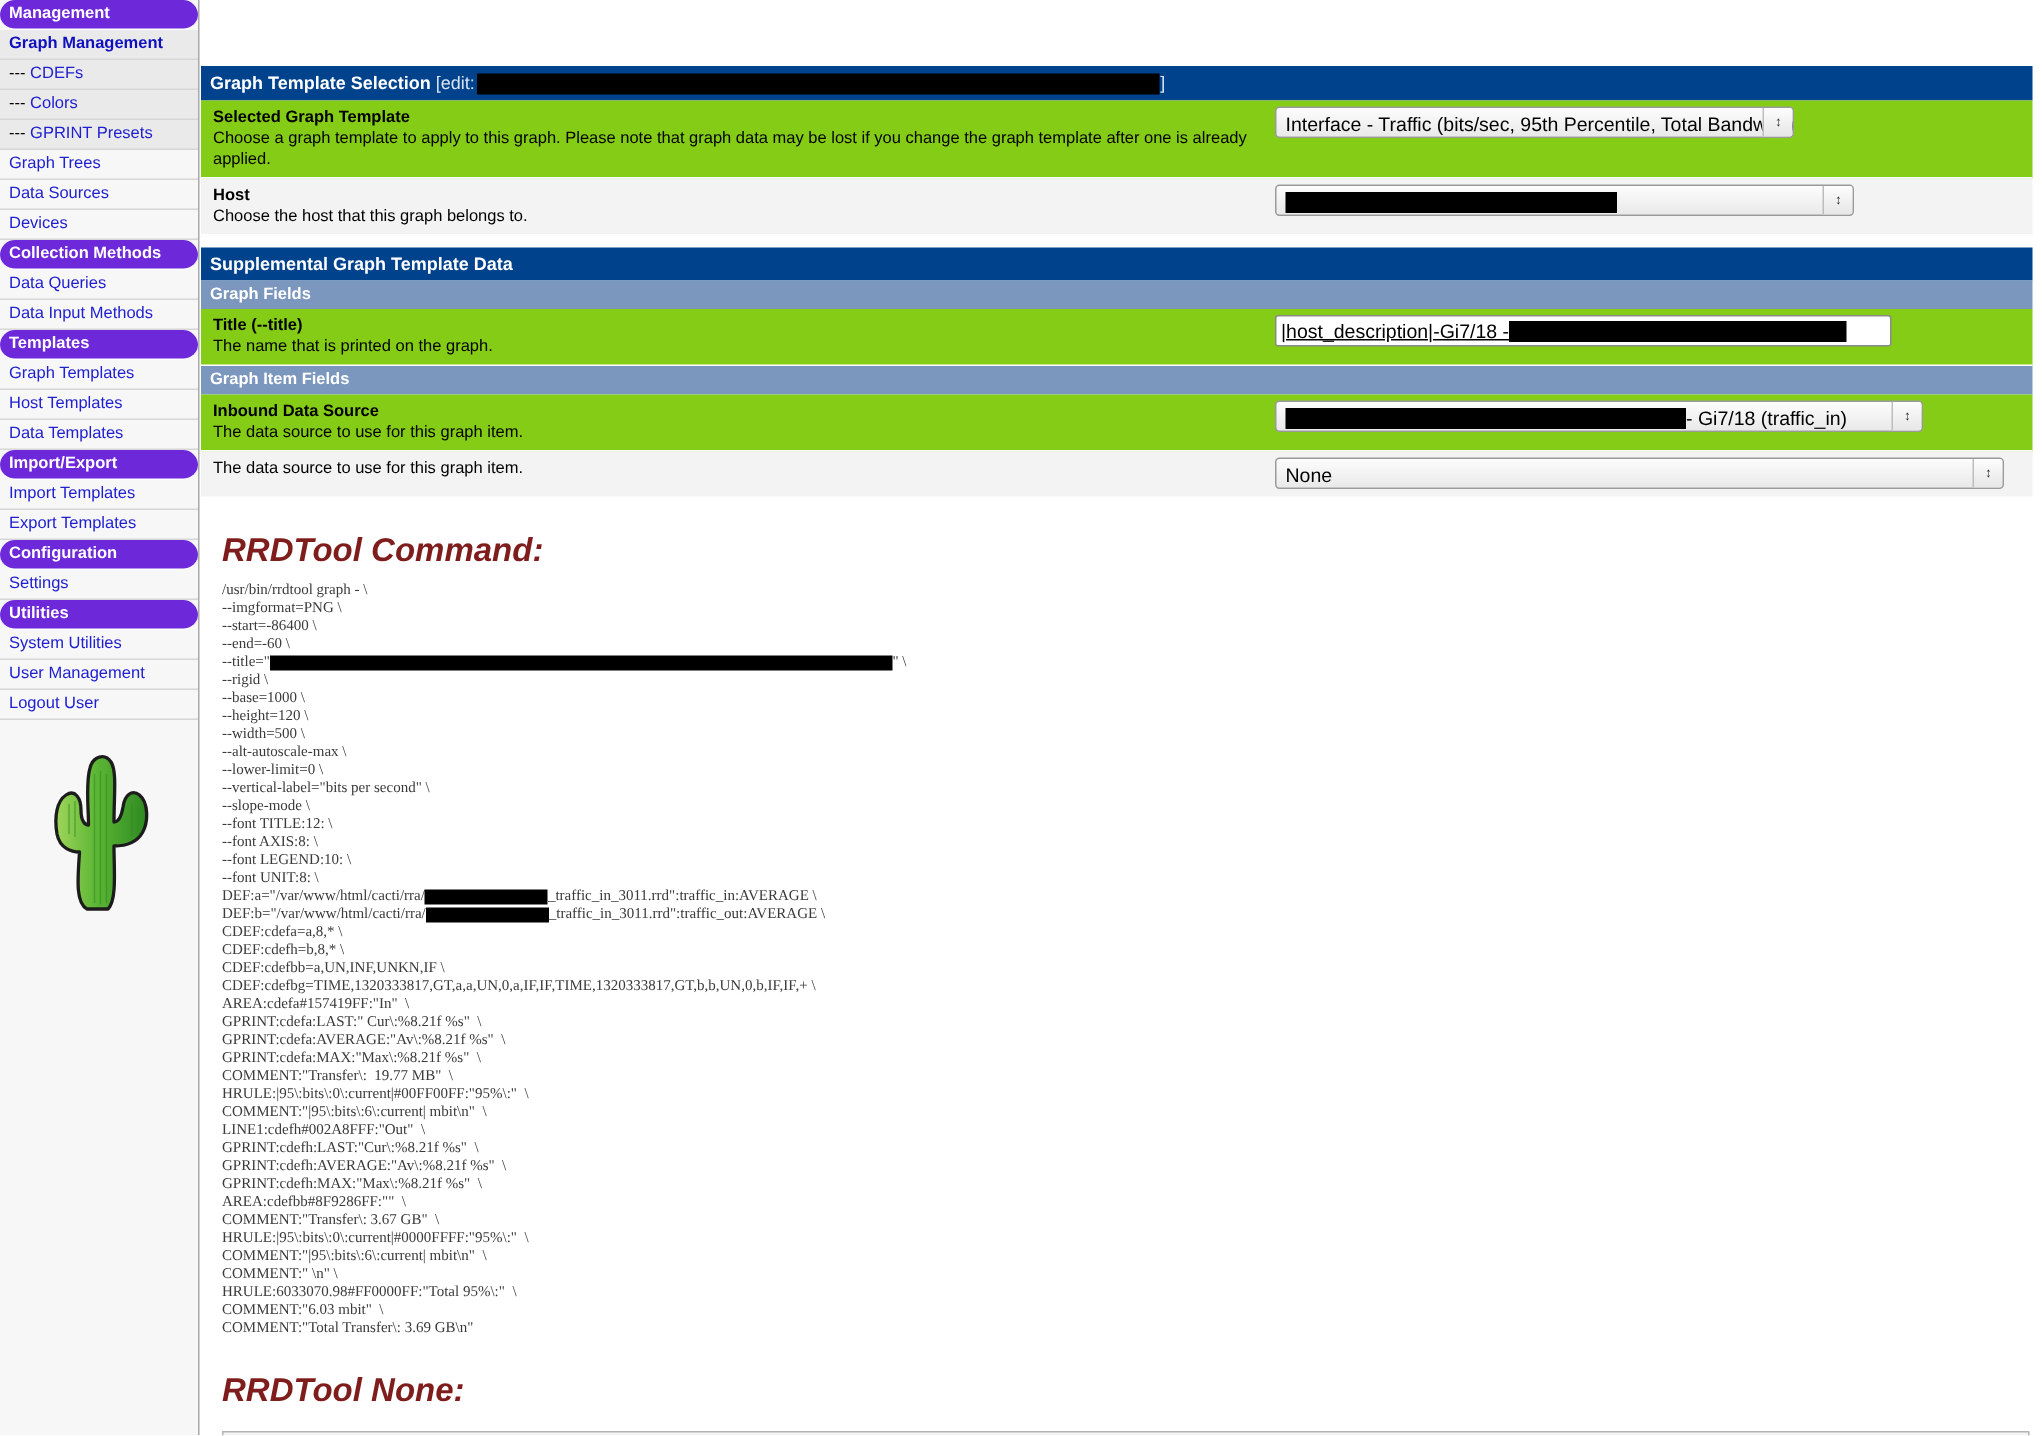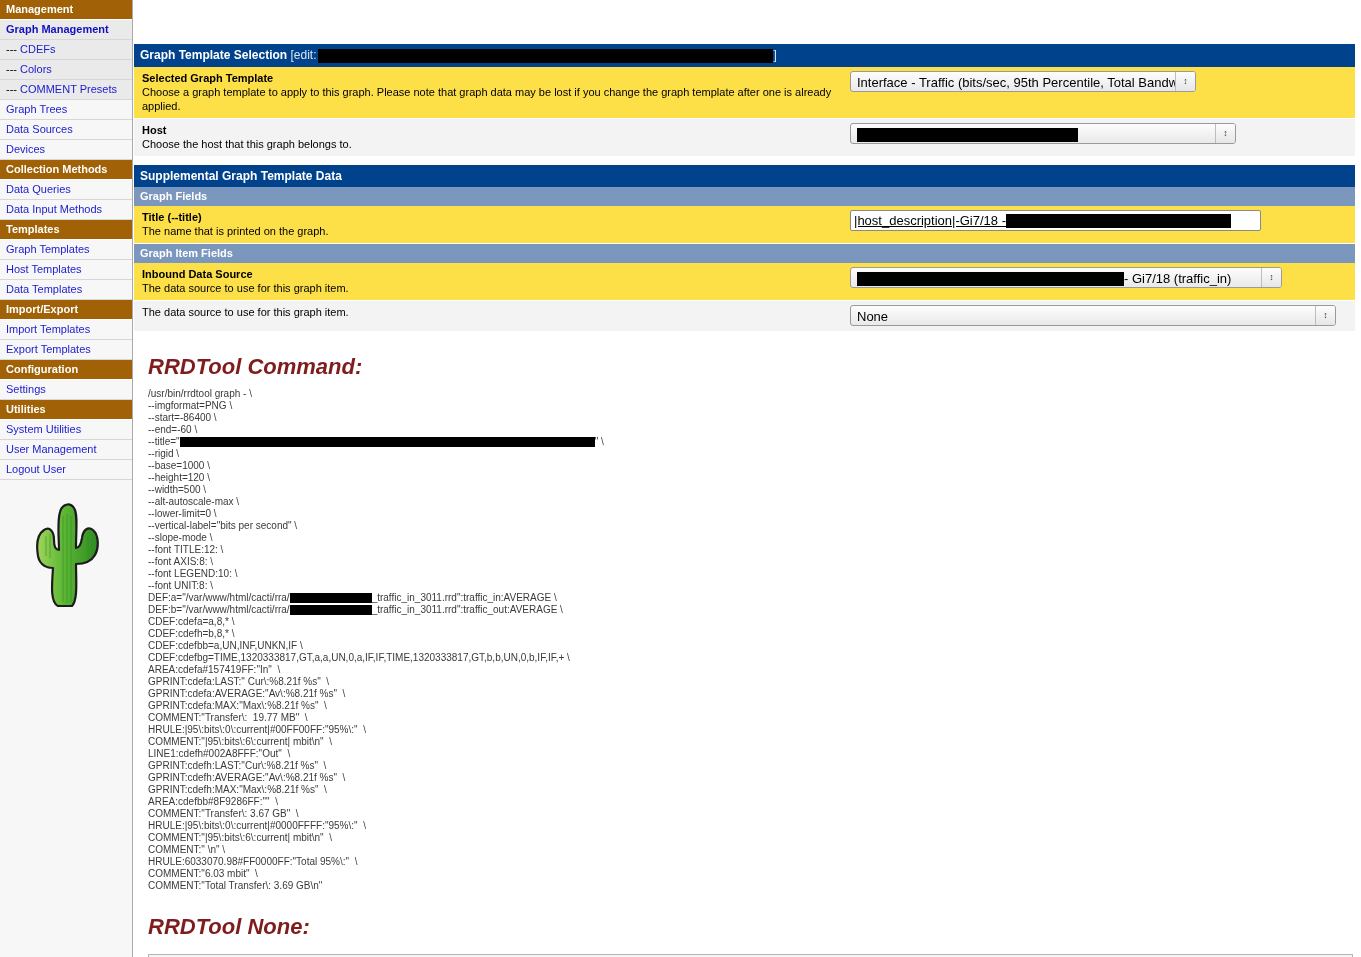--- a/index.html
+++ b/index.html
@@ -23,27 +23,28 @@
   #sidebar {
     position: absolute;
     left: 0; top: 0;
     width: 133px;
     height: 957px;
     background: #f7f7f7;
     border-right: 1px solid #aaaaaa;
     box-sizing: border-box;
   }
   .nav-header {
-    background: #a16207;
+    background: #6d28d9;
     color: #ffffff;
     font-weight: bold;
     font-size: 11px;
     padding: 3px 0 3px 6px;
     line-height: 13px;
     border-bottom: 1px solid #ffffff;
+    border-radius: 10px;
   }
   .nav-link {
     display: block;
     padding: 3px 0 3px 6px;
     font-size: 11px;
     line-height: 13px;
     color: #2020d0;
     text-decoration: none;
     background: #f7f7f7;
     border-bottom: 1px solid #d6d6d6;
@@ -100,21 +101,21 @@
     font-weight: bold;
     font-size: 11px;
     padding: 3px 6px;
     line-height: 13px;
   }
   .row {
     display: flex;
     align-items: flex-start;
     border-bottom: 1px solid #ffffff;
   }
-  .row.alt-light { background: #fde047; }
+  .row.alt-light { background: #84cc16; }
   .row.alt-dark  { background: #f3f3f3; }
 
   .cell-label {
     width: 716px;
     padding: 4px 8px 5px 8px;
     box-sizing: border-box;
   }
   .cell-field {
     flex: 1;
     padding: 4px 8px 5px 0px;
@@ -194,21 +195,21 @@
   .section-head {
     font-size: 22px;
     font-weight: bold;
     color: #7f1d1d;
     margin: 22px 0 8px 14px;
     font-family: "Liberation Sans", sans-serif;
     font-style: italic;
   }
   #cmd {
     margin-left: 14px;
-    font-family: Liberation Sans, sans-serif;
+    font-family: Liberation Serif, serif;
     font-size: 10px;
     line-height: 12px;
     color: #3a3a3a;
     white-space: pre;
   }
   #cmd .ln { display: block; height: 12px; }
 
   #says-box {
     margin: 14px 0 0 14px;
     width: 1205px;
@@ -222,21 +223,21 @@
 <body>
 
 <div id="page">
 
   <div id="sidebar">
     <div id="nav-groups">
         <div class="nav-header">Management</div>
         <a class="nav-link current" href="#"><span>Graph Management</span></a>
         <a class="nav-link indent" href="#"><span class="nav-dash">--- </span><span>CDEFs</span></a>
         <a class="nav-link indent" href="#"><span class="nav-dash">--- </span><span>Colors</span></a>
-        <a class="nav-link indent" href="#"><span class="nav-dash">--- </span><span>COMMENT Presets</span></a>
+        <a class="nav-link indent" href="#"><span class="nav-dash">--- </span><span>GPRINT Presets</span></a>
         <a class="nav-link" href="#"><span>Graph Trees</span></a>
         <a class="nav-link" href="#"><span>Data Sources</span></a>
         <a class="nav-link" href="#"><span>Devices</span></a>
         <div class="nav-header">Collection Methods</div>
         <a class="nav-link" href="#"><span>Data Queries</span></a>
         <a class="nav-link" href="#"><span>Data Input Methods</span></a>
         <div class="nav-header">Templates</div>
         <a class="nav-link" href="#"><span>Graph Templates</span></a>
         <a class="nav-link" href="#"><span>Host Templates</span></a>
         <a class="nav-link" href="#"><span>Data Templates</span></a>

